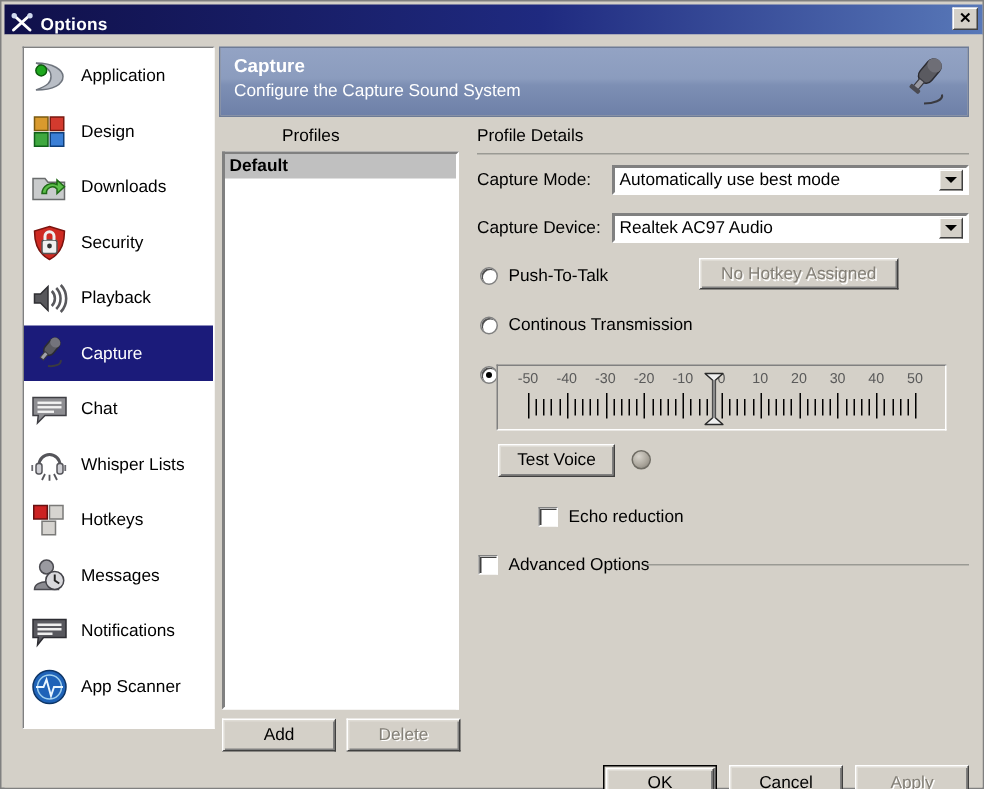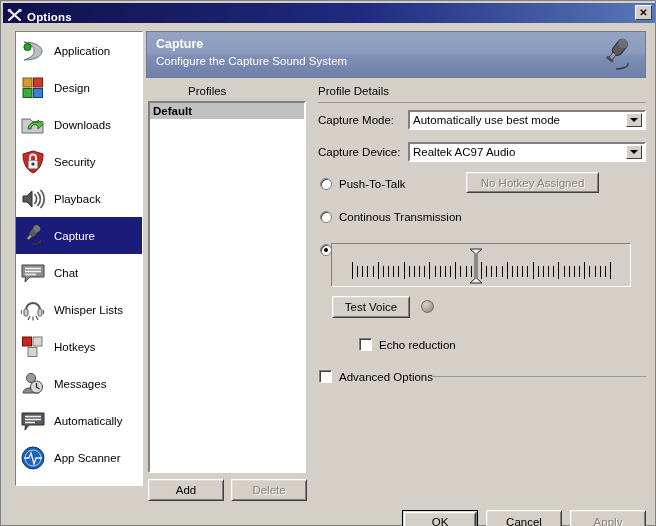--- a/index.html
+++ b/index.html
@@ -475,21 +475,21 @@
         </div>
         <div class="nav-item">
           <span class="nav-icon">
             <svg width="26" height="26" viewBox="0 0 26 26">
               <path d="M2 5 L24 5 L24 17 L9 17 L5 22 L5.5 17 L2 17 Z" fill="#58585e" stroke="#2c2c32" stroke-width="1"></path>
               <line x1="5" y1="8.5" x2="21" y2="8.5" stroke="#eee" stroke-width="1.6"></line>
               <line x1="5" y1="11.5" x2="21" y2="11.5" stroke="#eee" stroke-width="1.6"></line>
               <line x1="5" y1="14.5" x2="15" y2="14.5" stroke="#eee" stroke-width="1.6"></line>
             </svg>
           </span>
-          <span class="nav-label">Automatically</span>
+          <span class="nav-label">Notifications</span>
         </div>
         <div class="nav-item">
           <span class="nav-icon">
             <svg width="26" height="26" viewBox="0 0 26 26">
               <circle cx="13" cy="13" r="11" fill="#1f63b8" stroke="#0d3566" stroke-width="1"></circle>
               <circle cx="13" cy="13" r="8" fill="none" stroke="#9fd0ef" stroke-width="1"></circle>
               <path d="M4 13 L9 13 L11 8 L14 19 L16 13 L22 13" fill="none" stroke="#eaf6ff" stroke-width="1.3"></path>
             </svg>
           </span>
           <span class="nav-label">App Scanner</span>
@@ -551,20 +551,33 @@
         <span class="radio"></span>
         <span class="rlabel">Continous Transmission</span>
       </div>
 
       <div class="radio-row" style="left:174px; top:213px;">
         <span class="radio on"></span>
         <span class="rlabel">Voice Activation Detection</span>
       </div>
 
       <div id="vad-frame">
+        <div id="vad-ticks-labels">
+            <span class="tick-lbl" style="left: 20px;">-50</span>
+            <span class="tick-lbl" style="left: 45.8px;">-40</span>
+            <span class="tick-lbl" style="left: 71.6px;">-30</span>
+            <span class="tick-lbl" style="left: 97.4px;">-20</span>
+            <span class="tick-lbl" style="left: 123.2px;">-10</span>
+            <span class="tick-lbl" style="left: 149px;">0</span>
+            <span class="tick-lbl" style="left: 174.8px;">10</span>
+            <span class="tick-lbl" style="left: 200.6px;">20</span>
+            <span class="tick-lbl" style="left: 226.4px;">30</span>
+            <span class="tick-lbl" style="left: 252.2px;">40</span>
+            <span class="tick-lbl" style="left: 278px;">50</span>
+          </div>
         <div id="vad-scale">
             <span class="tick-major" style="left: 20px;"></span>
             <span class="tick-minor" style="left: 25.16px;"></span>
             <span class="tick-minor" style="left: 30.32px;"></span>
             <span class="tick-minor" style="left: 35.48px;"></span>
             <span class="tick-minor" style="left: 40.64px;"></span>
             <span class="tick-major" style="left: 45.8px;"></span>
             <span class="tick-minor" style="left: 50.96px;"></span>
             <span class="tick-minor" style="left: 56.12px;"></span>
             <span class="tick-minor" style="left: 61.28px;"></span>

